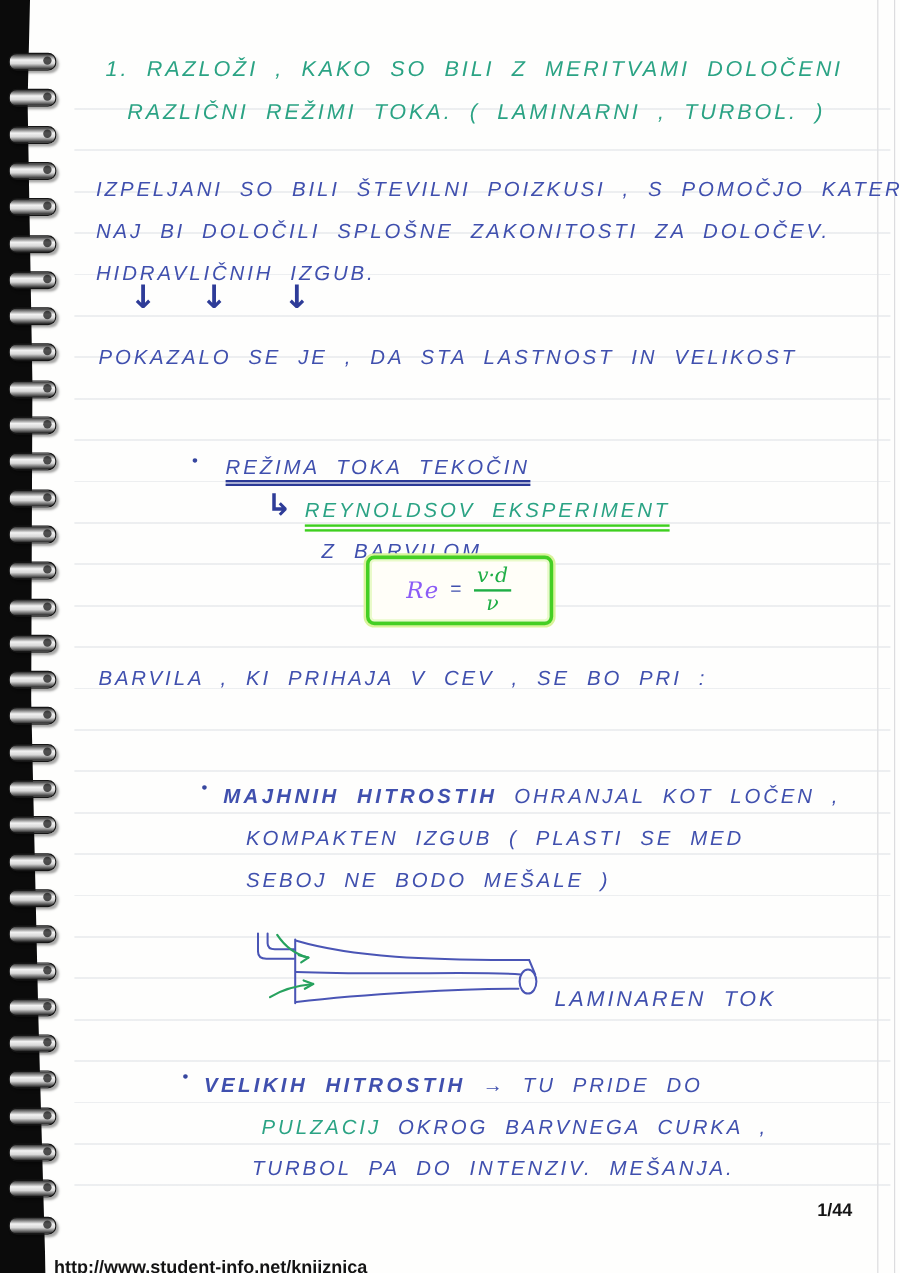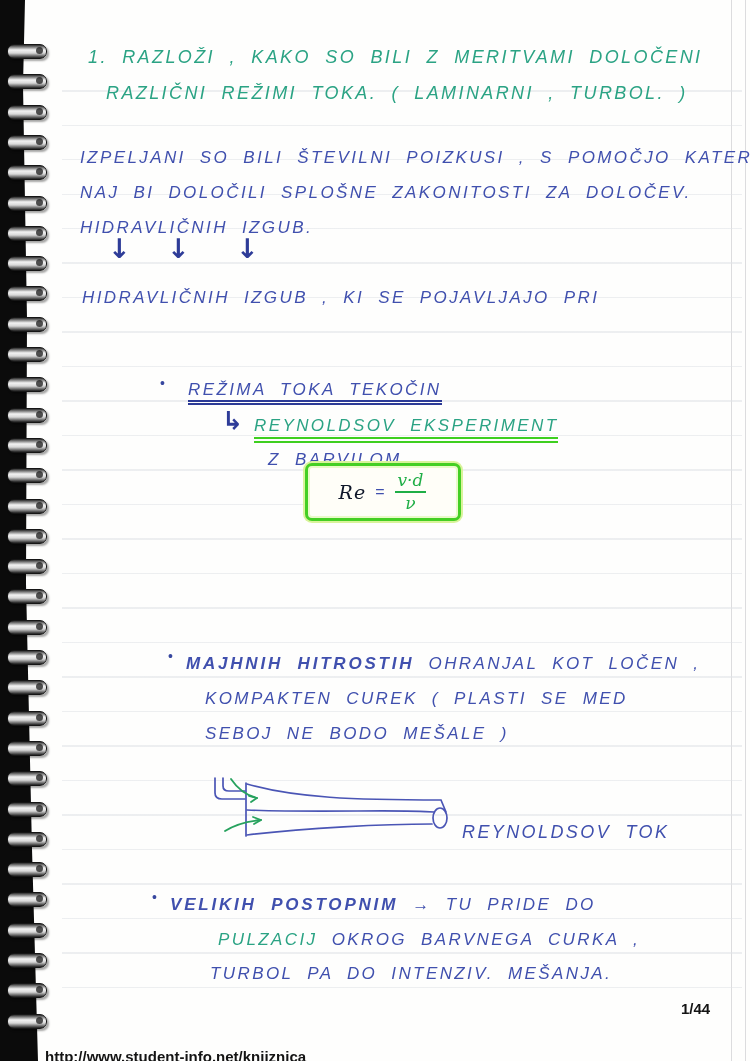--- a/index.html
+++ b/index.html
@@ -51,21 +51,21 @@
     font-family:"DejaVu Sans",sans-serif;
   }
   .bullet{position:absolute;font-size:14px;color:#37479f;}
   
   .formula-box{
     position:absolute;left:305px;top:463px;width:150px;height:52px;
     border:3px solid #44cf24;border-radius:7px;
     box-shadow:0 0 0 2px #d9f39b, inset 0 0 0 2px #e9fac9;
     background:#fffef8;display:flex;align-items:center;justify-content:center;gap:9px;
   }
-  .formula-box .re{font-style:italic;font-size:19px;color:#0f172a;letter-spacing:1px;
+  .formula-box .re{font-style:italic;font-size:19px;color:#8b5cf6;letter-spacing:1px;
     font-family:"DejaVu Serif",serif;}
   .formula-box .eq{color:#4050ae;font-size:16px;}
   .frac{display:inline-flex;flex-direction:column;align-items:center;
     font-family:"DejaVu Serif",serif;font-style:italic;color:#1fae46;font-size:17px;line-height:1.1;}
   .frac .num{padding:0 4px 1px 4px;}
   .frac .den{border-top:2px solid #1fae46;padding:1px 10px 0 10px;}
   
   .footer-url,.footer-page{
     position:absolute;top:1000px;font-weight:bold;font-size:15px;color:#141414;
     font-family:"Liberation Sans",sans-serif;letter-spacing:0;
@@ -124,21 +124,21 @@
   <div>IZPELJANI SO BILI ŠTEVILNI POIZKUSI , S POMOČJO KATERIH</div>
   <div>NAJ BI DOLOČILI SPLOŠNE ZAKONITOSTI ZA DOLOČEV.</div>
   <div>HIDRAVLIČNIH IZGUB.</div>
 </div>
 
 <span class="darrow" style="left:108px;top:233px">↓</span>
 <span class="darrow" style="left:167px;top:233px">↓</span>
 <span class="darrow" style="left:236px;top:233px">↓</span>
 
 <div class="hw blue" style="left:82px;top:280px">
-  <div>HIDRAVLIČNIH IZGUB , KI SE POJAVLJAJO PRI</div>
+  <div>POKAZALO SE JE , DA STA LASTNOST IN VELIKOST</div>
 </div>
 
 <span class="bullet" style="left:160px;top:375px">•</span>
 <div class="hw blue" style="left:188px;top:372px">
   <span class="u-blue">REŽIMA TOKA TEKOČIN</span>
 </div>
 
 <span class="hookarrow" style="left:222px;top:406px">↳</span>
 <div class="hw green" style="left:254px;top:408px">
   <span class="u-green">REYNOLDSOV EKSPERIMENT</span>
@@ -148,52 +148,53 @@
 <div class="formula-box">
   <span class="re">Re</span>
   <span class="eq">=</span>
   <span class="frac">
     <span class="num">v·d</span>
     <span class="den">ν</span>
   </span>
 </div>
 
 <div class="hw blue" style="left:82px;top:548px">
+  <div>BARVILA , KI PRIHAJA V CEV , SE BO PRI :</div>
 </div>
 
 <span class="bullet" style="left:168px;top:648px">•</span>
 <div class="hw blue" style="left:186px;top:646px">
   <span class="bold">MAJHNIH HITROSTIH</span>
   <span>OHRANJAL KOT LOČEN ,</span>
 </div>
-<div class="hw blue" style="left:205px;top:681px">KOMPAKTEN CUREK ( PLASTI SE MED</div>
+<div class="hw blue" style="left:205px;top:681px">KOMPAKTEN IZGUB ( PLASTI SE MED</div>
 <div class="hw blue" style="left:205px;top:716px">SEBOJ NE BODO MEŠALE )</div>
 
 <svg class="diagram" width="252" height="92" viewBox="0 0 252 92">
   <g fill="none" stroke="#4a55b5" stroke-width="1.7" stroke-linecap="round">
     <path d="M 10,6 L 10,21 Q 10,27 17,27 L 40,27"></path>
     <path d="M 18,6 L 18,14 Q 18,19 24,19 L 40,19"></path>
     <path d="M 41,11 L 41,64"></path>
     <path d="M 42,12 C 90,26 150,28 236,28 L 241,40"></path>
     <path d="M 42,38 C 120,41 190,37 229,40"></path>
     <path d="M 42,63 C 100,56 180,52 227,52"></path>
     <ellipse cx="235" cy="46" rx="7" ry="10"></ellipse>
   </g>
   <g fill="none" stroke="#27a25e" stroke-width="1.8" stroke-linecap="round">
     <path d="M 26,7 Q 36,22 52,26"></path>
     <path d="M 52,26 L 44,24 M 52,26 L 46,30"></path>
     <path d="M 20,59 Q 34,50 56,48"></path>
     <path d="M 56,48 L 48,45 M 56,48 L 49,52"></path>
   </g>
 </svg>
-<div class="hw blue" style="left:462px;top:815px;font-size:18px">REYNOLDSOV TOK</div>
+<div class="hw blue" style="left:462px;top:815px;font-size:18px">LAMINAREN TOK</div>
 
 <span class="bullet" style="left:152px;top:889px">•</span>
 <div class="hw blue" style="left:170px;top:887px">
-  <span class="bold">VELIKIH POSTOPNIM</span>
+  <span class="bold">VELIKIH HITROSTIH</span>
   <span>→</span>
   <span>TU PRIDE DO</span>
 </div>
 <div class="hw" style="left:218px;top:922px">
   <span class="green">PULZACIJ</span>
   <span class="blue">OKROG BARVNEGA CURKA ,</span>
 </div>
 <div class="hw blue" style="left:210px;top:956px">TURBOL PA DO INTENZIV. MEŠANJA.</div>
 
 <div class="footer-url">http://www.student-info.net/knjiznica</div>

